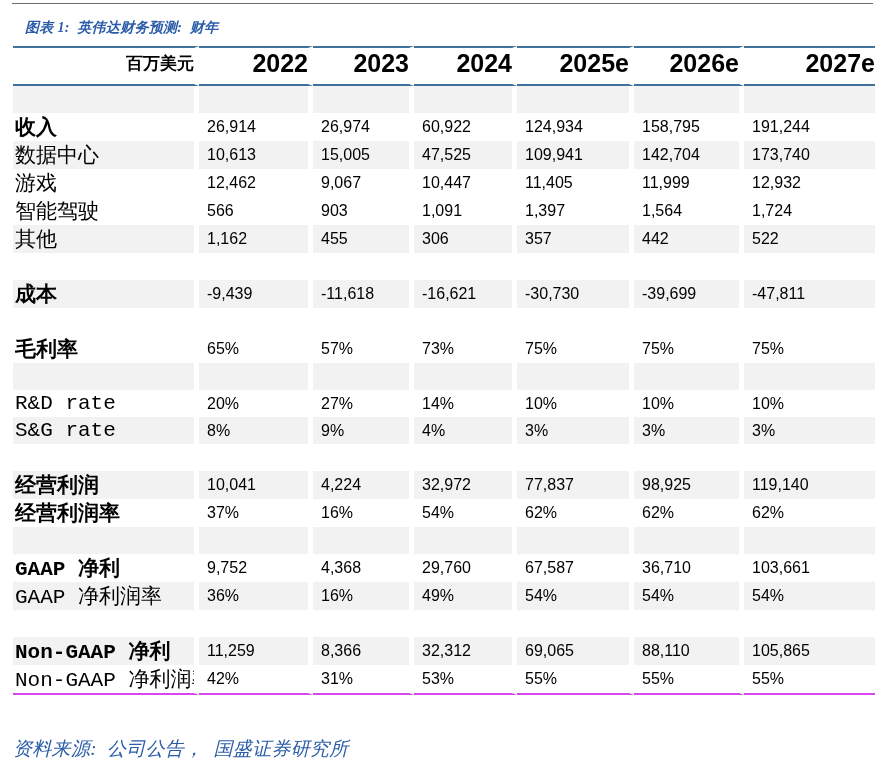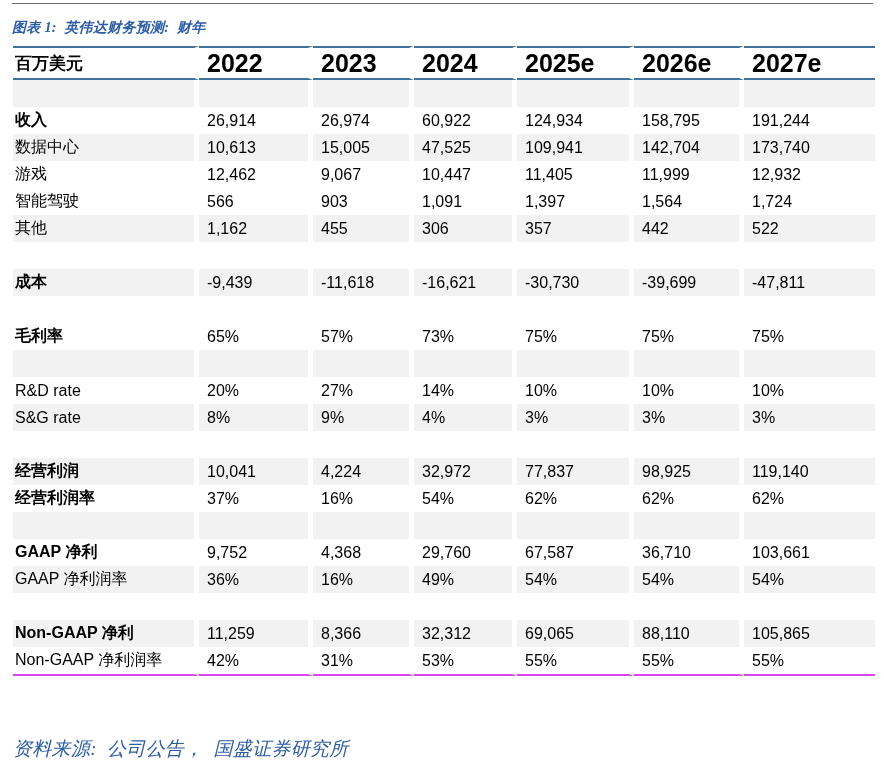--- a/index.html
+++ b/index.html
@@ -10,51 +10,51 @@
     color:#000;
     position:relative;
     overflow:hidden;
   }
   .page { position:absolute; inset:0; }
   .top-rule {
     position:absolute; top:3px; left:12px; width:861px; height:1px;
     background:#6b6b6b;
   }
   .chart-title {
-    position:absolute; top:19px; left:12px;
+    position:absolute; top:19px; left:25px;
     font-family:"Liberation Serif", serif;
     font-style:italic; font-weight:bold;
     font-size:14px; color:#2b5ca8;
     letter-spacing:0.3px;
     white-space:pre;
   }
   table.fin {
     position:absolute; top:46px; left:13px; width:862px;
     border-collapse:separate; border-spacing:0;
     table-layout:fixed;
   }
   table.fin thead th {
     border-top:2px solid #41719c;
     border-bottom:2px solid #41719c;
-    height:30px; text-align:left; vertical-align:middle;
-    padding:0 0 0 8px; font-weight:bold;
+    height:30px; text-align:right; vertical-align:middle;
+    padding:0 0 6px 8px; font-weight:bold;
   }
   table.fin th.unit {
     font-family:"Liberation Serif", serif;
     font-size:17px; padding-left:2px;
   }
   table.fin th.year { font-size:25px; }
   table.fin td {
     height:27px; vertical-align:middle;
     font-size:16px; padding:0 0 0 8px;
     white-space:nowrap; overflow:hidden;
   }
   table.fin td.label {
-    font-family:Liberation Sans, sans-serif;
-    font-size:16px; padding-left:2px;margin-left:43px;
+    font-family:Liberation Mono, monospace;
+    font-size:21px; padding-left:2px;margin-left:43px;
   }
   table.fin td.label.bold { font-weight:bold; }
   table.fin th:not(:last-child),
   table.fin td:not(:last-child) { border-right:5px solid #ffffff; }
   table.fin tbody tr.shaded td { background:#f2f2f2; }
   table.fin tbody tr:last-child td { border-bottom:2px solid #d946ef; }
   .source {
     position:absolute; top:736px; left:13px;
     font-family:"Liberation Serif", serif;
     font-style:italic; font-size:19px; color:#2b5ca8;

